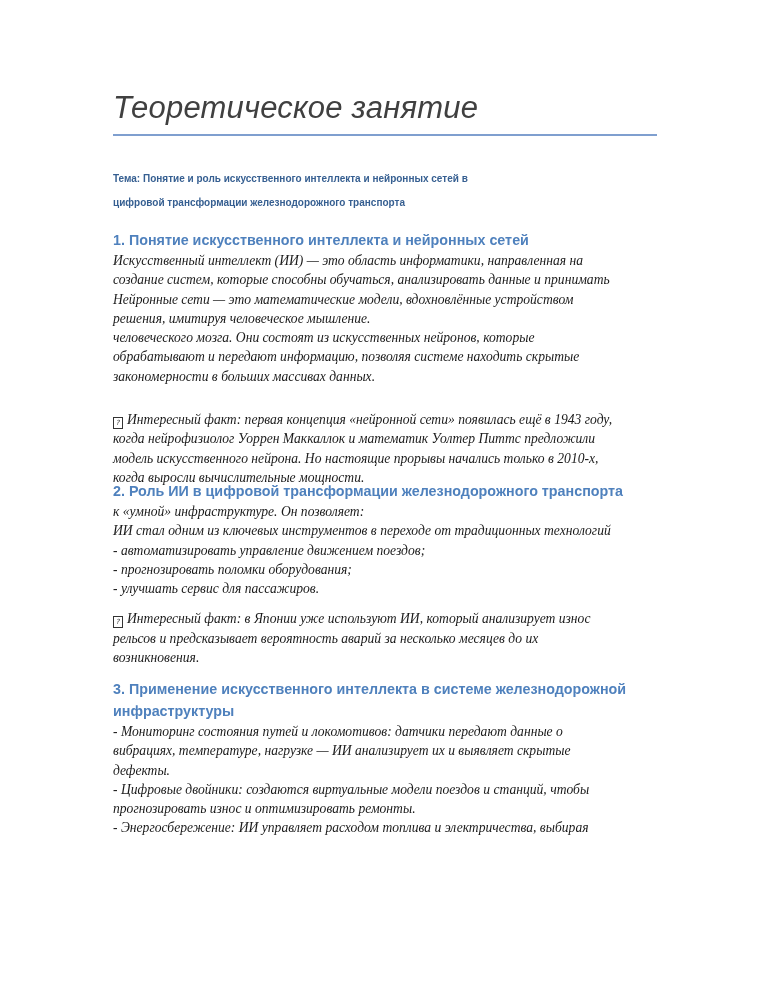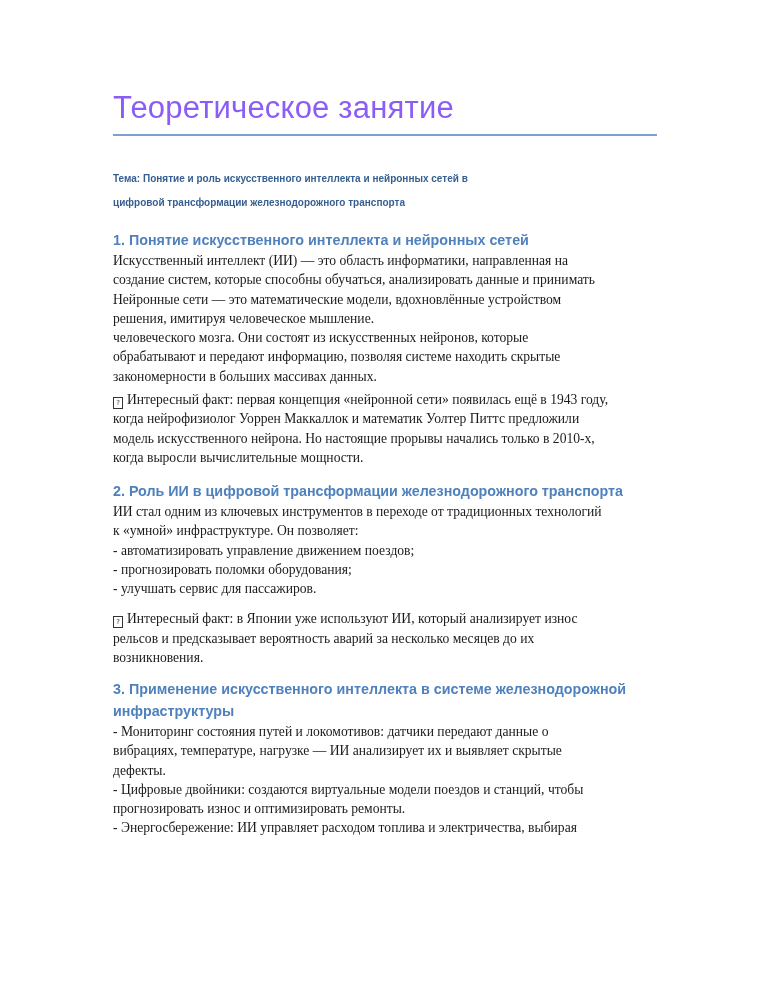--- a/index.html
+++ b/index.html
@@ -2,41 +2,42 @@
 <html><head>
 <meta charset="utf-8">
 <style>
   html, body { margin: 0; padding: 0; background: #ffffff; }
   body { width: 768px; height: 994px; position: relative; overflow: hidden; }
   .page { position: absolute; left: 0; top: 0; width: 768px; height: 994px; background: #fff; }
   .content { position: absolute; left: 113px; top: 0; width: 548px; }
   .title {
     position: absolute; left: 0; top: 88px; width: 548px;
     font-family: "Liberation Sans", "DejaVu Sans", sans-serif;
-    font-size: 31px; color: #8b5cf6; letter-spacing: 0.2px; white-space: nowrap;
+    font-size: 31px; color: #404040; letter-spacing: 0.2px; white-space: nowrap;
     line-height: 40px;
+    font-style: italic;
   }
   .title-rule {
     position: absolute; left: 0; top: 134px; width: 544px; height: 2px;
     background: #7F9FCF;
   }
   .topic {
     position: absolute; left: 0; top: 167px; width: 548px;
     font-family: "Liberation Sans", "DejaVu Sans", sans-serif;
     font-weight: bold; font-size: 10px; line-height: 24px; color: #365F91;
   }
   .h-section {
     font-family: Liberation Sans, sans-serif;
     font-weight: bold; font-size: 14.3px; color: #4F81BD;
     line-height: 22px; margin: 0;
   }
   .block { position: absolute; left: 0; width: 548px; }
   .body-text {
     font-family: "Liberation Serif", "DejaVu Serif", serif;
-    font-size: 13.6px; line-height: 19.3px; color: #1a1a1a; margin: 0;
+    font-size: 13.6px; line-height: 19.3px; color: #1a1a1a; margin: 0; font-style: italic;
   }
   .line { display: block; white-space: nowrap; }
   .fact-icon {
     display: inline-block; width: 8px; height: 10px; border: 1px solid #333;
     font-family: "DejaVu Sans", sans-serif; font-size: 7px; line-height: 10px;
     text-align: center; vertical-align: -1px; margin-right: 4px; color: #333;
   }
 </style>
 </head>
 <body>
@@ -58,35 +59,35 @@
       </h2>
       <p class="body-text" style="margin-top:0px;">
         <span class="line">Искусственный интеллект (ИИ) — это область информатики, направленная на</span>
         <span class="line">создание систем, которые способны обучаться, анализировать данные и принимать</span>
         <span class="line">Нейронные сети — это математические модели, вдохновлённые устройством</span>
         <span class="line">решения, имитируя человеческое мышление.</span>
         <span class="line">человеческого мозга. Они состоят из искусственных нейронов, которые</span>
         <span class="line">обрабатывают и передают информацию, позволяя системе находить скрытые</span>
         <span class="line">закономерности в больших массивах данных.</span>
       </p>
-      <p class="body-text" style="margin-top:4px;">
+      <p class="body-text" style="margin-top:24px;">
         <span class="line"><span class="fact-icon">?</span><span>Интересный факт: первая концепция «нейронной сети» появилась ещё в 1943 году,</span></span>
         <span class="line">когда нейрофизиолог Уоррен Маккаллок и математик Уолтер Питтс предложили</span>
         <span class="line">модель искусственного нейрона. Но настоящие прорывы начались только в 2010-х,</span>
         <span class="line">когда выросли вычислительные мощности.</span>
       </p>
     </div>
 
     <div class="block" style="top:480px;">
       <h2 class="h-section">
         <span class="line">2. Роль ИИ в цифровой трансформации железнодорожного транспорта</span>
       </h2>
       <p class="body-text">
+        <span class="line">к «умной» инфраструктуре. Он позволяет:</span>
         <span class="line">ИИ стал одним из ключевых инструментов в переходе от традиционных технологий</span>
-        <span class="line">к «умной» инфраструктуре. Он позволяет:</span>
         <span class="line">- автоматизировать управление движением поездов;</span>
         <span class="line">- прогнозировать поломки оборудования;</span>
         <span class="line">- улучшать сервис для пассажиров.</span>
       </p>
       <p class="body-text" style="margin-top:11px;">
         <span class="line"><span class="fact-icon">?</span><span>Интересный факт: в Японии уже используют ИИ, который анализирует износ</span></span>
         <span class="line">рельсов и предсказывает вероятность аварий за несколько месяцев до их</span>
         <span class="line">возникновения.</span>
       </p>
     </div>

